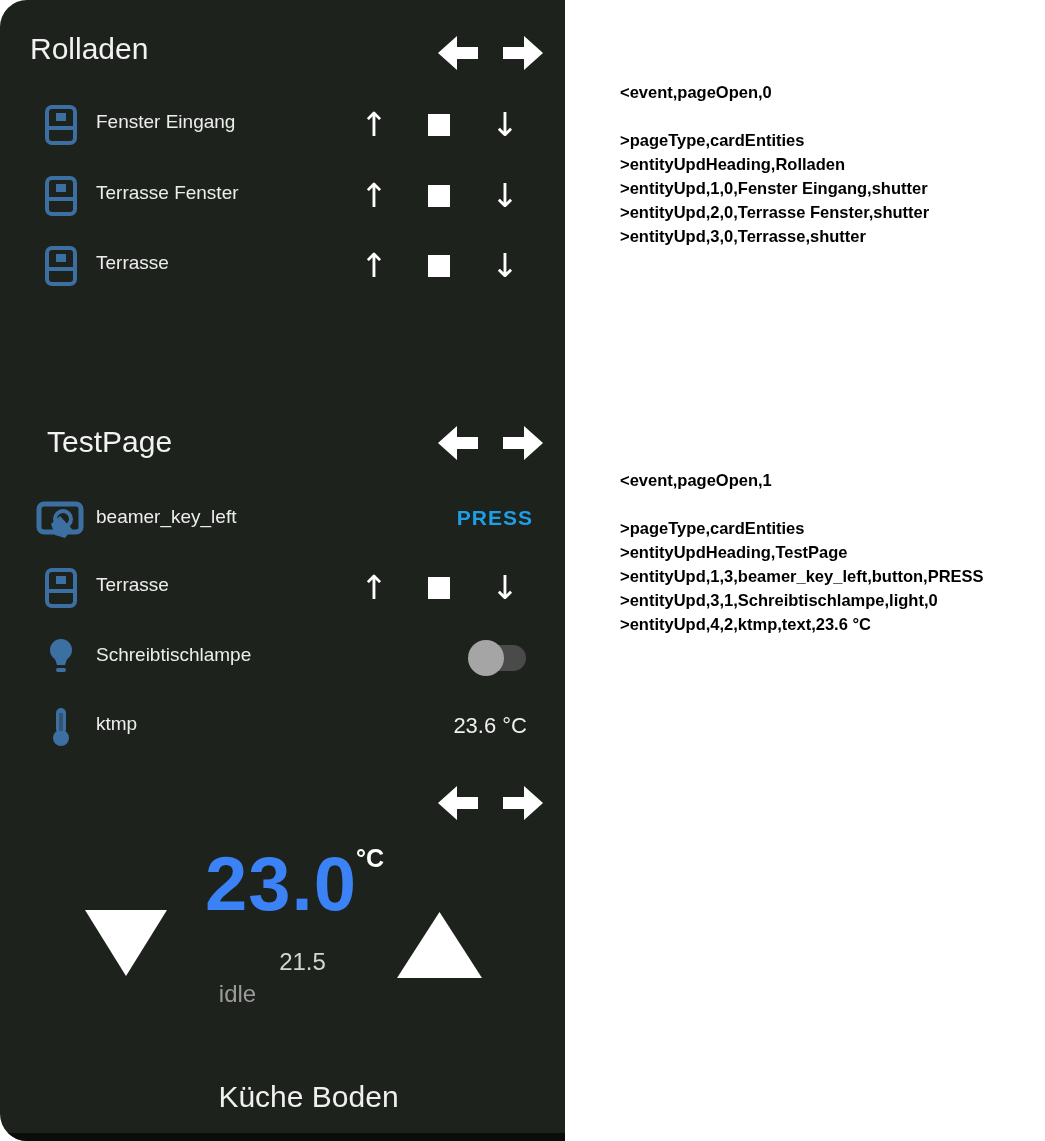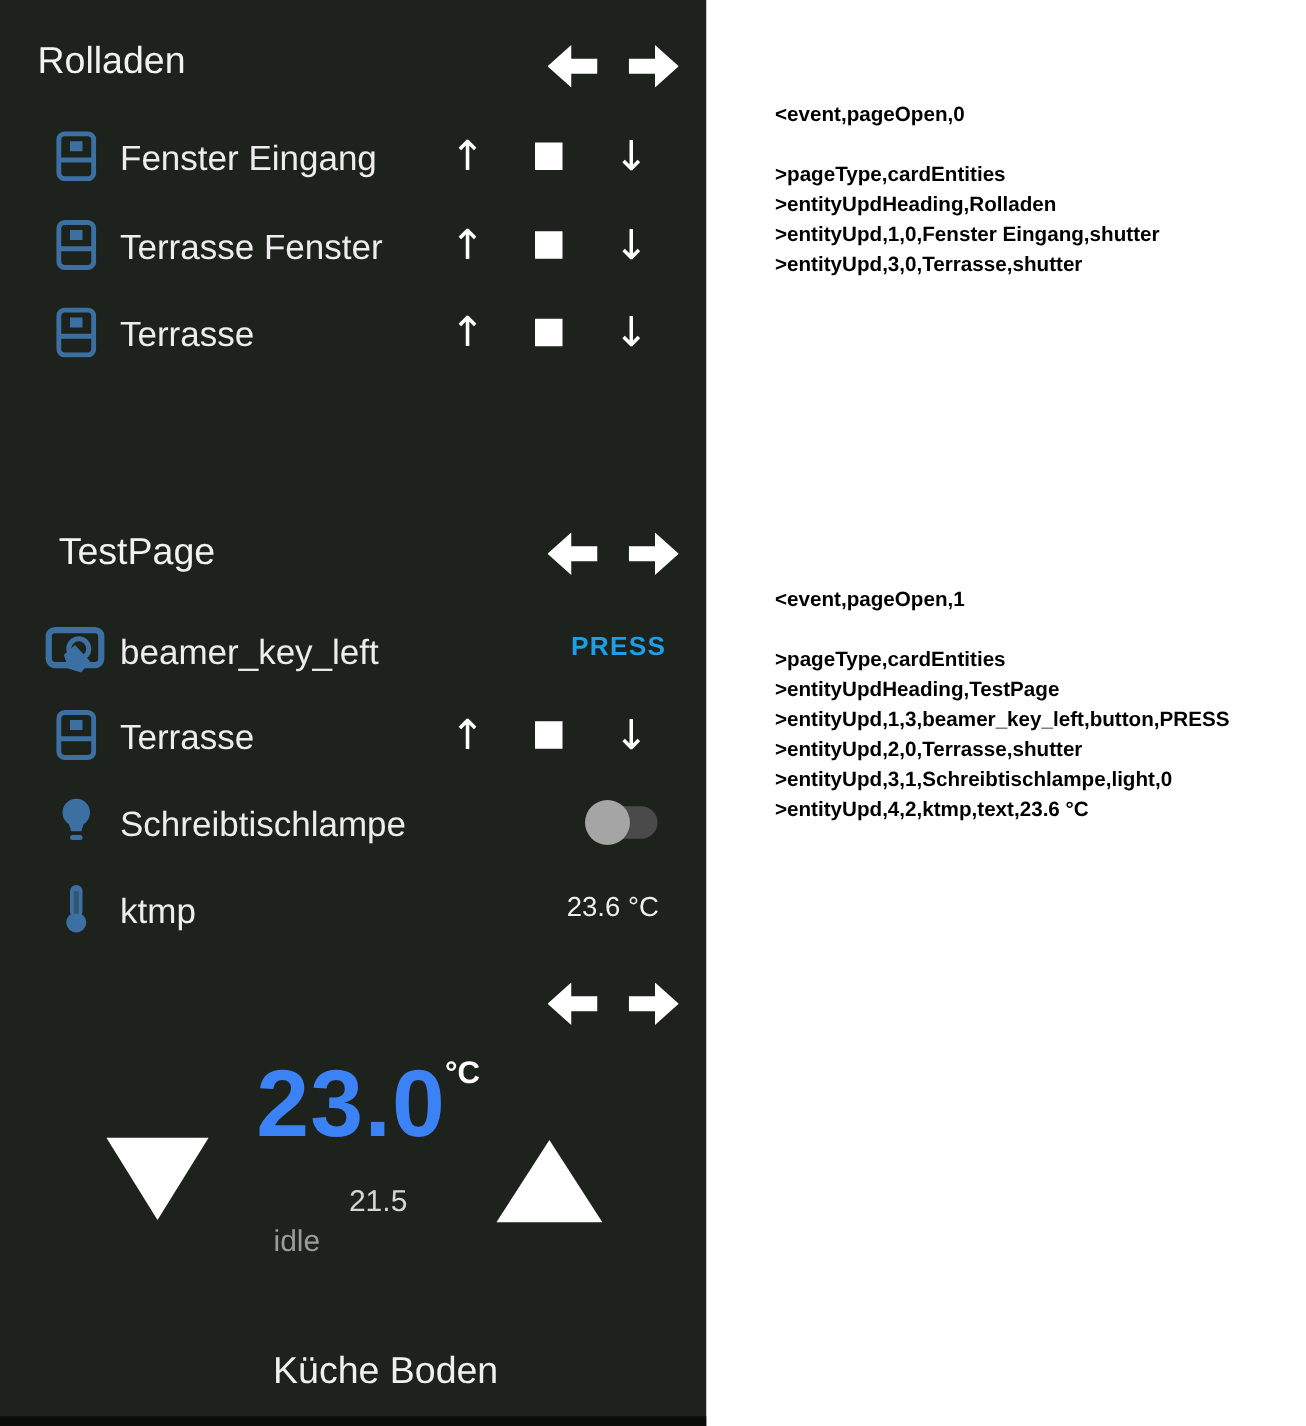--- a/index.html
+++ b/index.html
@@ -1,30 +1,30 @@
 <!DOCTYPE html>
 <html><head>
 <meta charset="utf-8">
 <style>
   html,body{margin:0;padding:0;background:#ffffff;}
   .canvas{position:relative;width:1045px;height:1141px;background:#ffffff;overflow:hidden;
-          font-family:"Liberation Sans",sans-serif;}
+          font-family:"Liberation Sans",sans-serif;border-radius:27px;}
 
   
   .panel{position:absolute;left:0;top:0;width:565px;height:1141px;background:#1e221d;}
   .panel-bottom-strip{position:absolute;left:0;top:1133px;width:565px;height:8px;background:#0b0d0b;}
 
   .card-heading{position:absolute;left:30px;color:#f2f2f2;font-size:30px;line-height:34px;white-space:nowrap;}
   .nav-arrow{position:absolute;width:40px;height:34px;cursor:pointer;}
   .nav-arrow svg{display:block;width:100%;height:100%;}
 
   .entity-row{position:absolute;left:0;width:565px;height:44px;}
   .entity-icon{position:absolute;left:45px;top:2px;width:32px;height:40px;}
   .entity-icon svg{display:block;width:100%;height:100%;}
-  .entity-label{position:absolute;left:96px;top:8px;color:#ededed;font-size:28px;white-space:nowrap;}
+  .entity-label{position:absolute;left:96px;top:8px;color:#ededed;font-size:19px;white-space:nowrap;}
 
   .btn-up,.btn-down{position:absolute;top:0px;width:44px;height:44px;color:#ffffff;
       font-family:"DejaVu Sans",sans-serif;font-size:33px;line-height:44px;text-align:center;cursor:pointer;}
   .btn-up{left:352px;}
   .btn-down{left:483px;}
   .btn-stop{position:absolute;left:428px;top:11px;width:22px;height:22px;background:#ffffff;cursor:pointer;}
 
   .press-label{position:absolute;right:32px;top:8px;color:#1d9fe8;font-size:21px;font-weight:600;
       letter-spacing:1px;cursor:pointer;}
   .text-value{position:absolute;right:38px;top:8px;color:#efefef;font-size:22px;white-space:nowrap;}
@@ -223,28 +223,28 @@
 
     <div class="panel-bottom-strip"></div>
   </div>
 
   <div class="log-block" style="top:80px;">
     <div class="log-line">&lt;event,pageOpen,0</div>
     <div class="log-line"></div>
     <div class="log-line">&gt;pageType,cardEntities</div>
     <div class="log-line">&gt;entityUpdHeading,Rolladen</div>
     <div class="log-line">&gt;entityUpd,1,0,Fenster Eingang,shutter</div>
+    <div class="log-line">&gt;entityUpd,2,0,Terrasse Fenster,shutter</div>
     <div class="log-line">&gt;entityUpd,3,0,Terrasse,shutter</div>
   </div>
 
   <div class="log-block" style="top:468px;">
     <div class="log-line">&lt;event,pageOpen,1</div>
     <div class="log-line"></div>
     <div class="log-line">&gt;pageType,cardEntities</div>
     <div class="log-line">&gt;entityUpdHeading,TestPage</div>
     <div class="log-line">&gt;entityUpd,1,3,beamer_key_left,button,PRESS</div>
-    <div class="log-line">&gt;entityUpd,2,0,Terrasse,shutter</div>
     <div class="log-line">&gt;entityUpd,3,1,Schreibtischlampe,light,0</div>
     <div class="log-line">&gt;entityUpd,4,2,ktmp,text,23.6 °C</div>
   </div>
 
 
 </div>
 
 </body></html>

